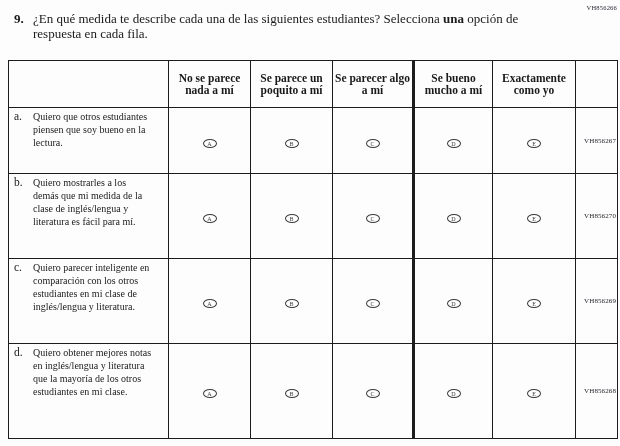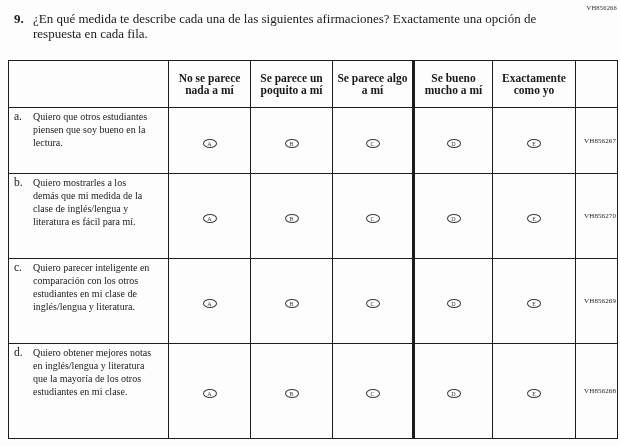--- a/index.html
+++ b/index.html
@@ -29,21 +29,21 @@
     display: flex;
     font-size: 13px;
     line-height: 14.8px;
   }
   .qnum {
     flex: none;
     width: 19px;
     font-weight: bold;
   }
   .qtext { width: 515px; }
-  .qtext b { font-weight: normal; text-align: right; }
+  .qtext b { font-weight: bold; text-align: right; }
 
   table.matrix {
     position: absolute;
     left: 8px;
     top: 60px;
     border-collapse: collapse;
     table-layout: fixed;
   }
   table.matrix th, table.matrix td {
     border: 1.5px solid #1c1c1c;
@@ -109,39 +109,39 @@
 </style>
 </head>
 <body>
 
 <div class="page">
 
   <div class="page-code">VH856266</div>
 
   <div class="question">
     <span class="qnum">9.</span>
-    <div class="qtext"><span>¿En qué medida te describe cada una de las siguientes afirmaciones? Exactamente </span><b>una</b><span> opción de respuesta en cada fila.</span></div>
+    <div class="qtext"><span>¿En qué medida te describe cada una de las siguientes estudiantes? Selecciona </span><b>una</b><span> opción de respuesta en cada fila.</span></div>
   </div>
 
   <table class="matrix">
     <colgroup>
       <col style="width:160px">
         <col style="width:82px">
         <col style="width:82px">
       <col style="width:81px">
         <col style="width:79px">
         <col style="width:83px">
         <col style="width:42px">
     </colgroup>
     <thead>
       <tr class="hdr">
         <th></th>
         <th class="colhead">No se parece nada a mí</th>
         <th class="colhead">Se parece un poquito a mí</th>
-        <th class="colhead">Se parece algo a mí</th>
+        <th class="colhead">Se parecer algo a mí</th>
         <th class="colhead thickL">Se bueno mucho a mí</th>
         <th class="colhead">Exactamente como yo</th>
         <th></th>
       </tr>
     </thead>
     <tbody>
       <tr class="row0">
         <td class="stmt">
           <div class="stmt-inner">
             <span class="row-letter">a.</span>

